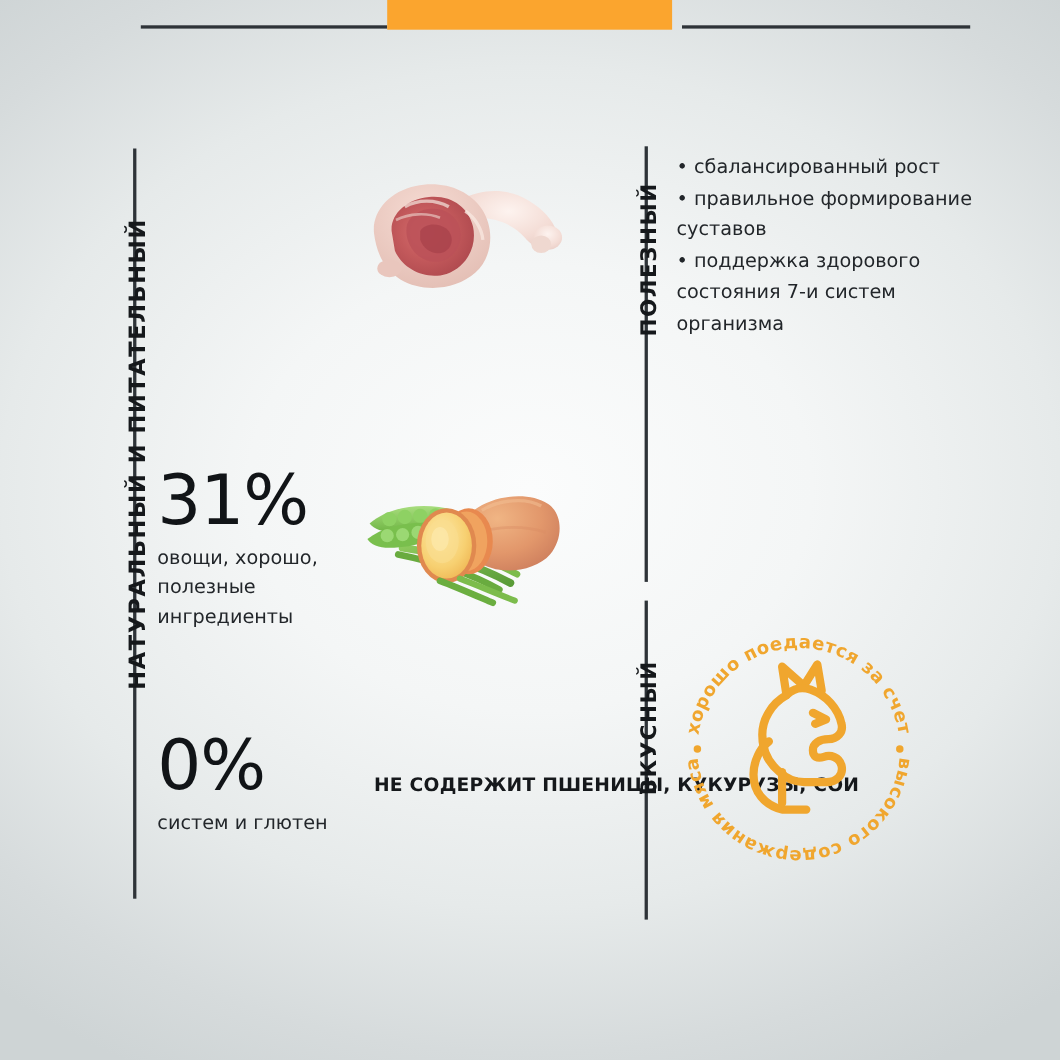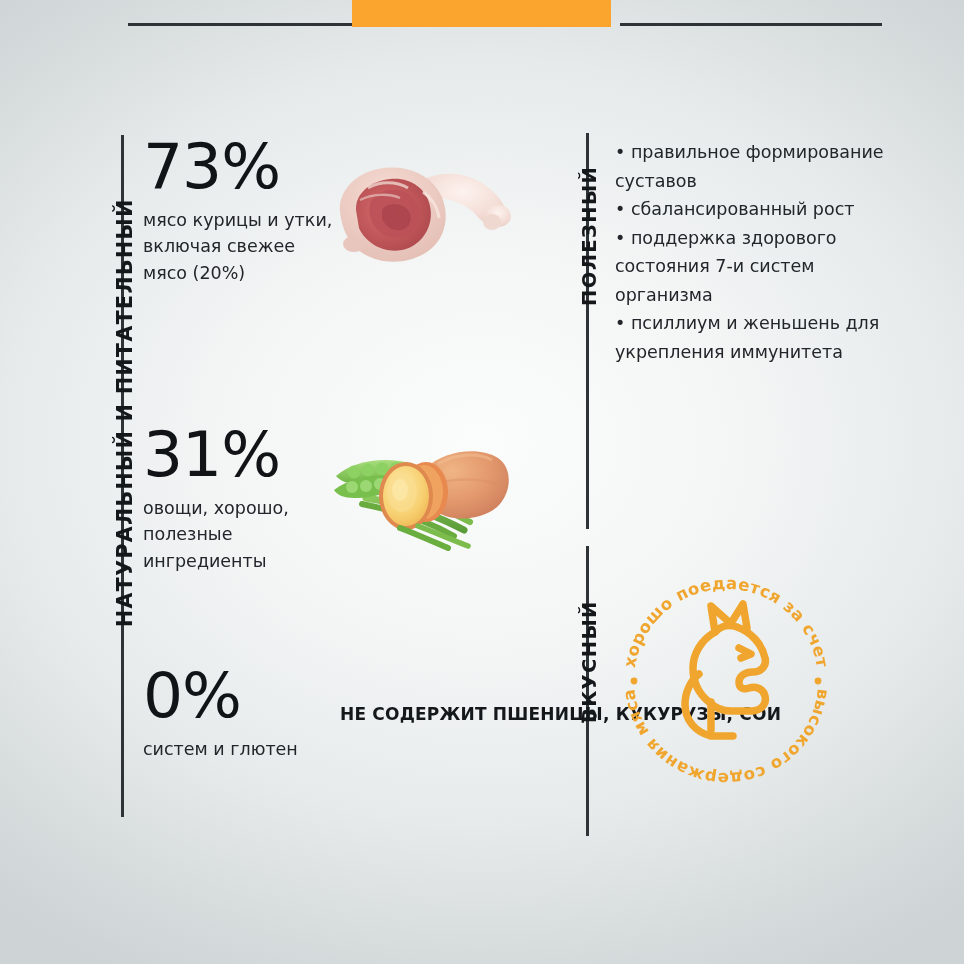--- a/index.html
+++ b/index.html
@@ -133,24 +133,20 @@
   <div class="top-rule right"></div>
 
   <div class="vrule left"></div>
   <div class="vrule right-top"></div>
   <div class="vrule right-bot"></div>
 
   <div class="side-label natural">НАТУРАЛЬНЫЙ И ПИТАТЕЛЬНЫЙ</div>
   <div class="side-label useful">ПОЛЕЗНЫЙ</div>
   <div class="side-label tasty">ВКУСНЫЙ</div>
 
-  <div class="fact f73">
-    <div class="pct">73%</div>
-    <div class="desc">мясо курицы и утки, включая свежее мясо (20%)</div>
-  </div>
 
   <div class="photo meat">
     <svg viewBox="0 0 192 122" xmlns="http://www.w3.org/2000/svg">
       <defs>
         <radialGradient id="mBone" cx="0.5" cy="0.35" r="0.75">
           <stop offset="0%" stop-color="#fdf3ef"></stop>
           <stop offset="60%" stop-color="#f4ddd6"></stop>
           <stop offset="100%" stop-color="#e7cbc3"></stop>
         </radialGradient>
         <radialGradient id="mFlesh" cx="0.42" cy="0.45" r="0.72">
@@ -249,24 +245,23 @@
   </div>
 
   <div class="fact f0">
     <div class="pct">0%</div>
     <div class="desc">систем и глютен</div>
   </div>
 
   <div class="no-contains">НЕ СОДЕРЖИТ ПШЕНИЦЫ, КУКУРУЗЫ, СОИ</div>
 
   <div class="bullets">
+    <p class="b">• сбалансированный рост</p>
     <p class="b">• правильное формирование суставов</p>
-    <p class="b">• сбалансированный рост</p>
     <p class="b">• поддержка здорового состояния 7-и систем организма</p>
-    <p class="b">• псиллиум и женьшень для укрепления иммунитета</p>
   </div>
 
   <div class="stamp">
     <svg viewBox="0 0 222 222" xmlns="http://www.w3.org/2000/svg">
       <defs>
         <path id="arcTop" d="M 111 111 m -92 0 a 92 92 0 0 1 184 0" fill="none"></path>
         <path id="arcBottom" d="M 111 111 m 92 0 a 92 92 0 0 1 -184 0" fill="none"></path>
       </defs>
 
       <text font-family="DejaVu Sans, sans-serif" font-size="16.5" font-weight="bold" fill="#f0a62e" letter-spacing="0.4">

